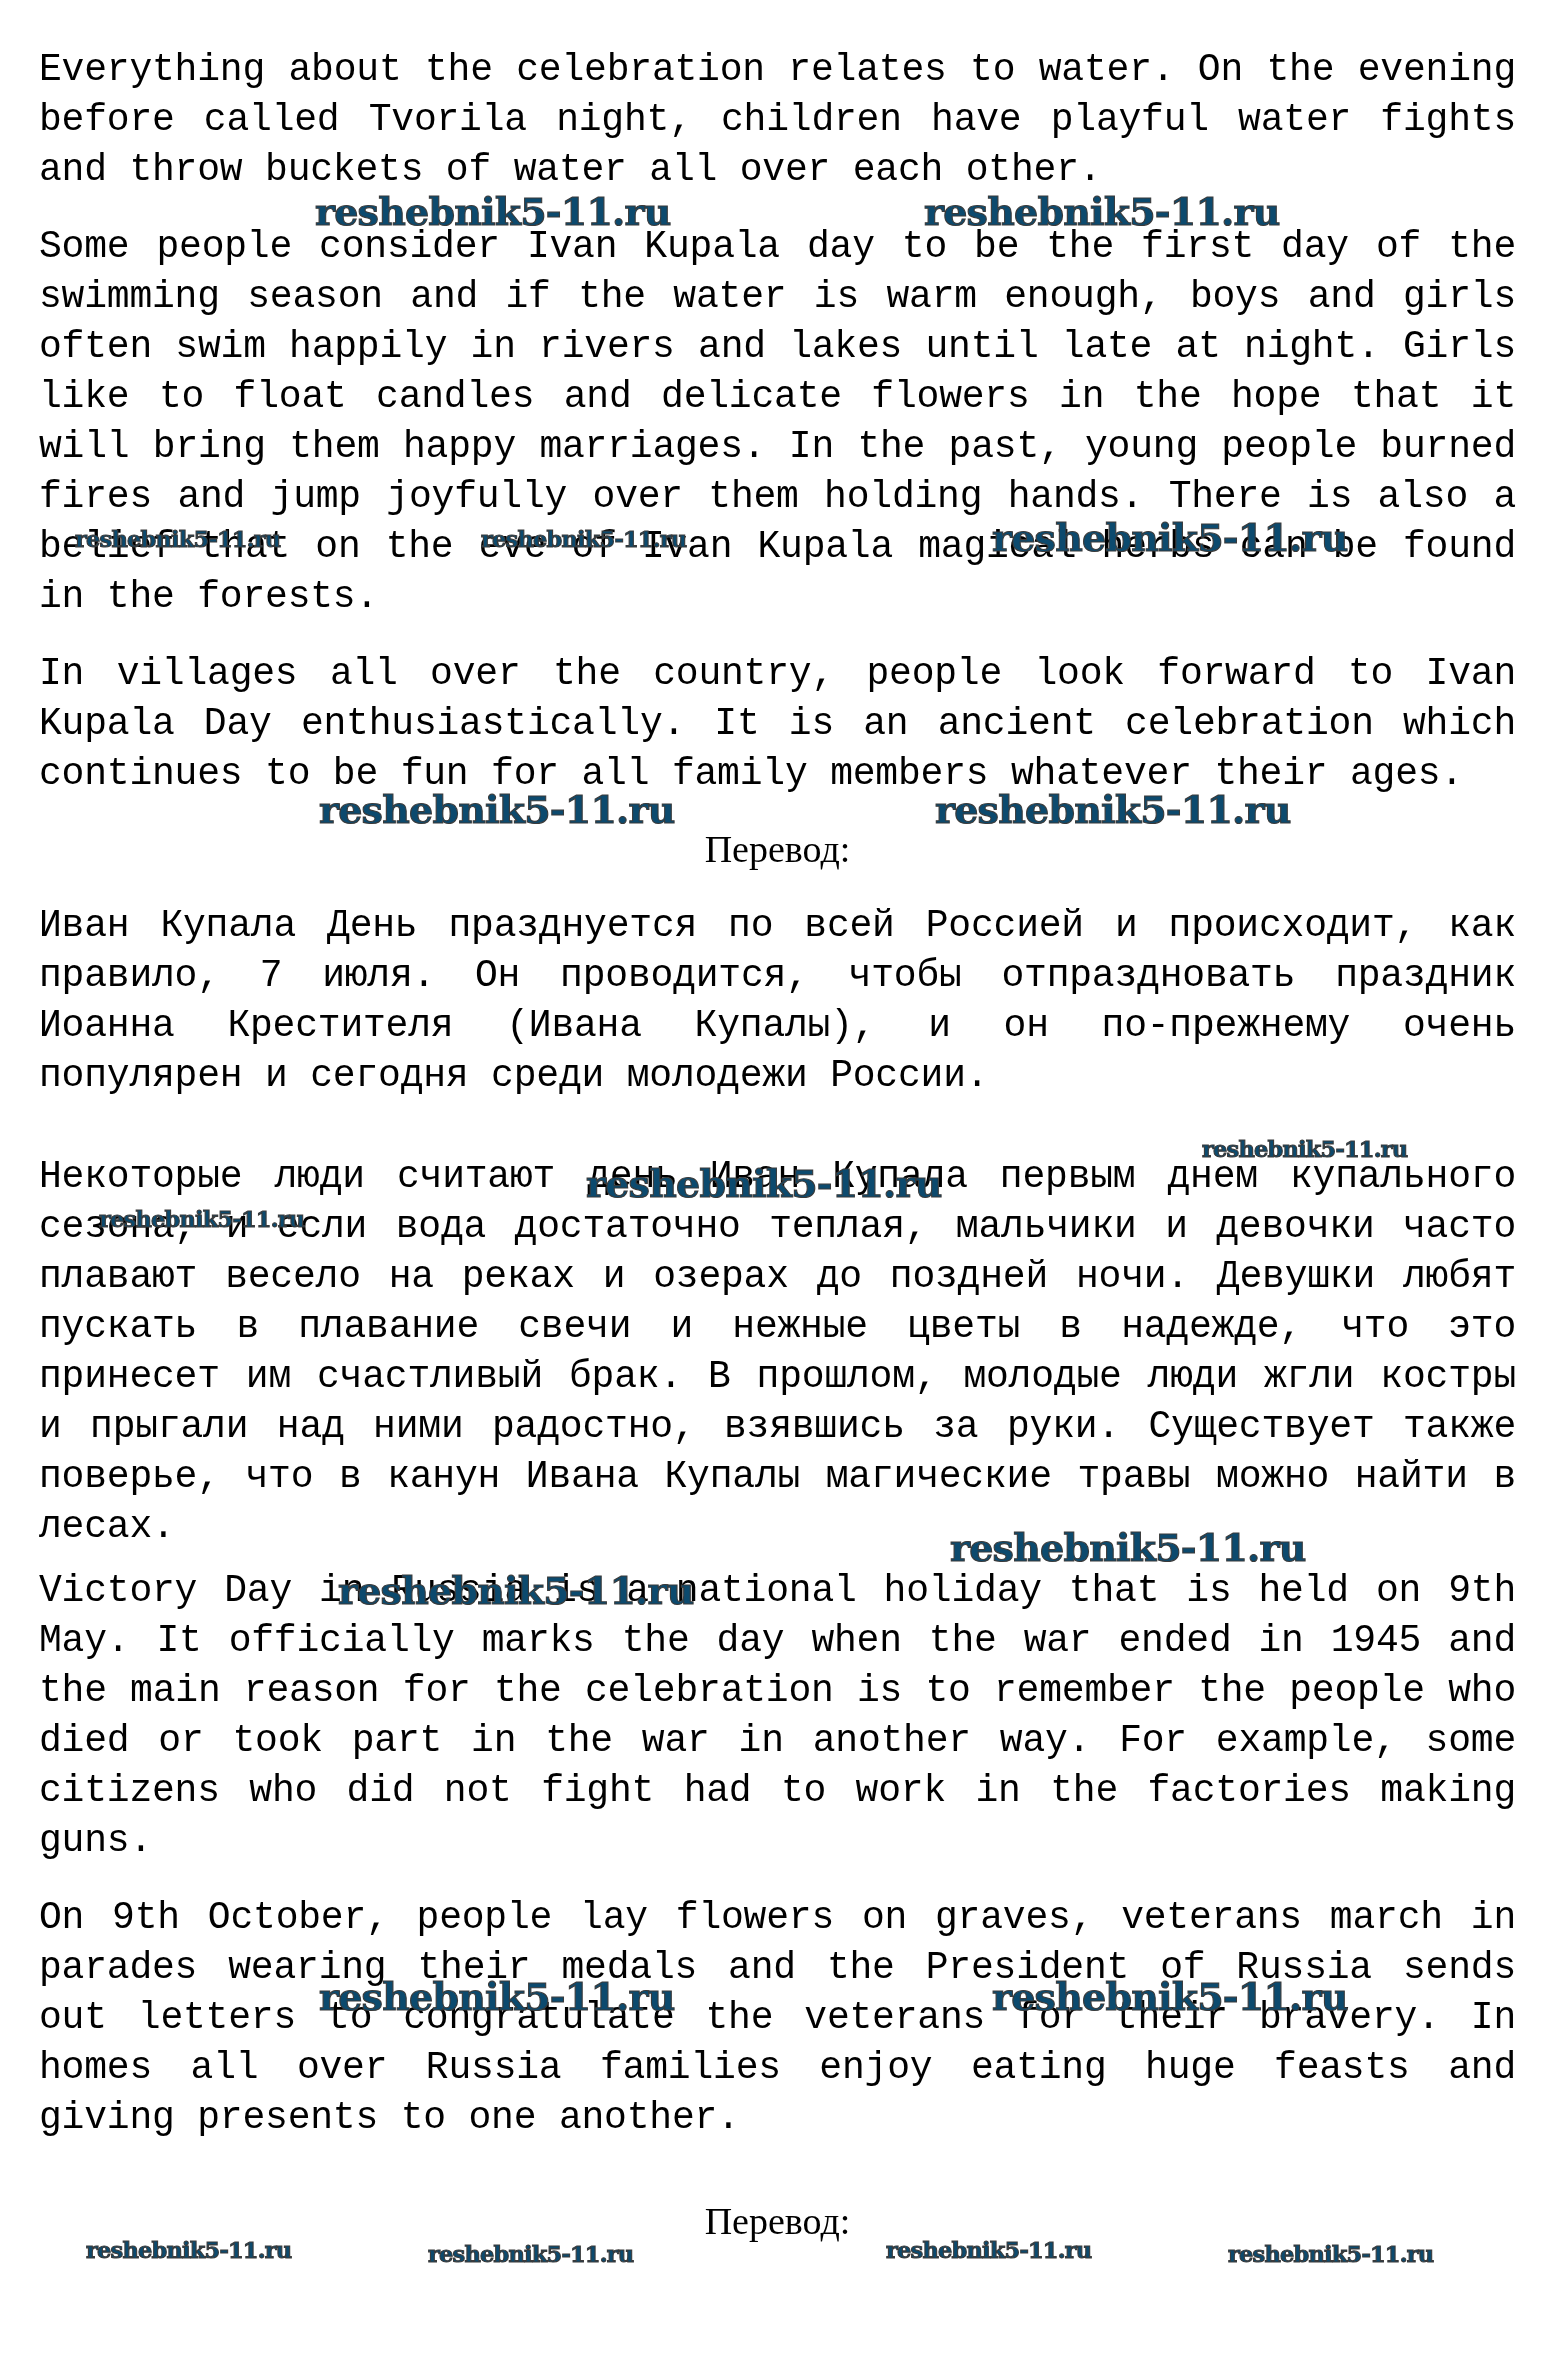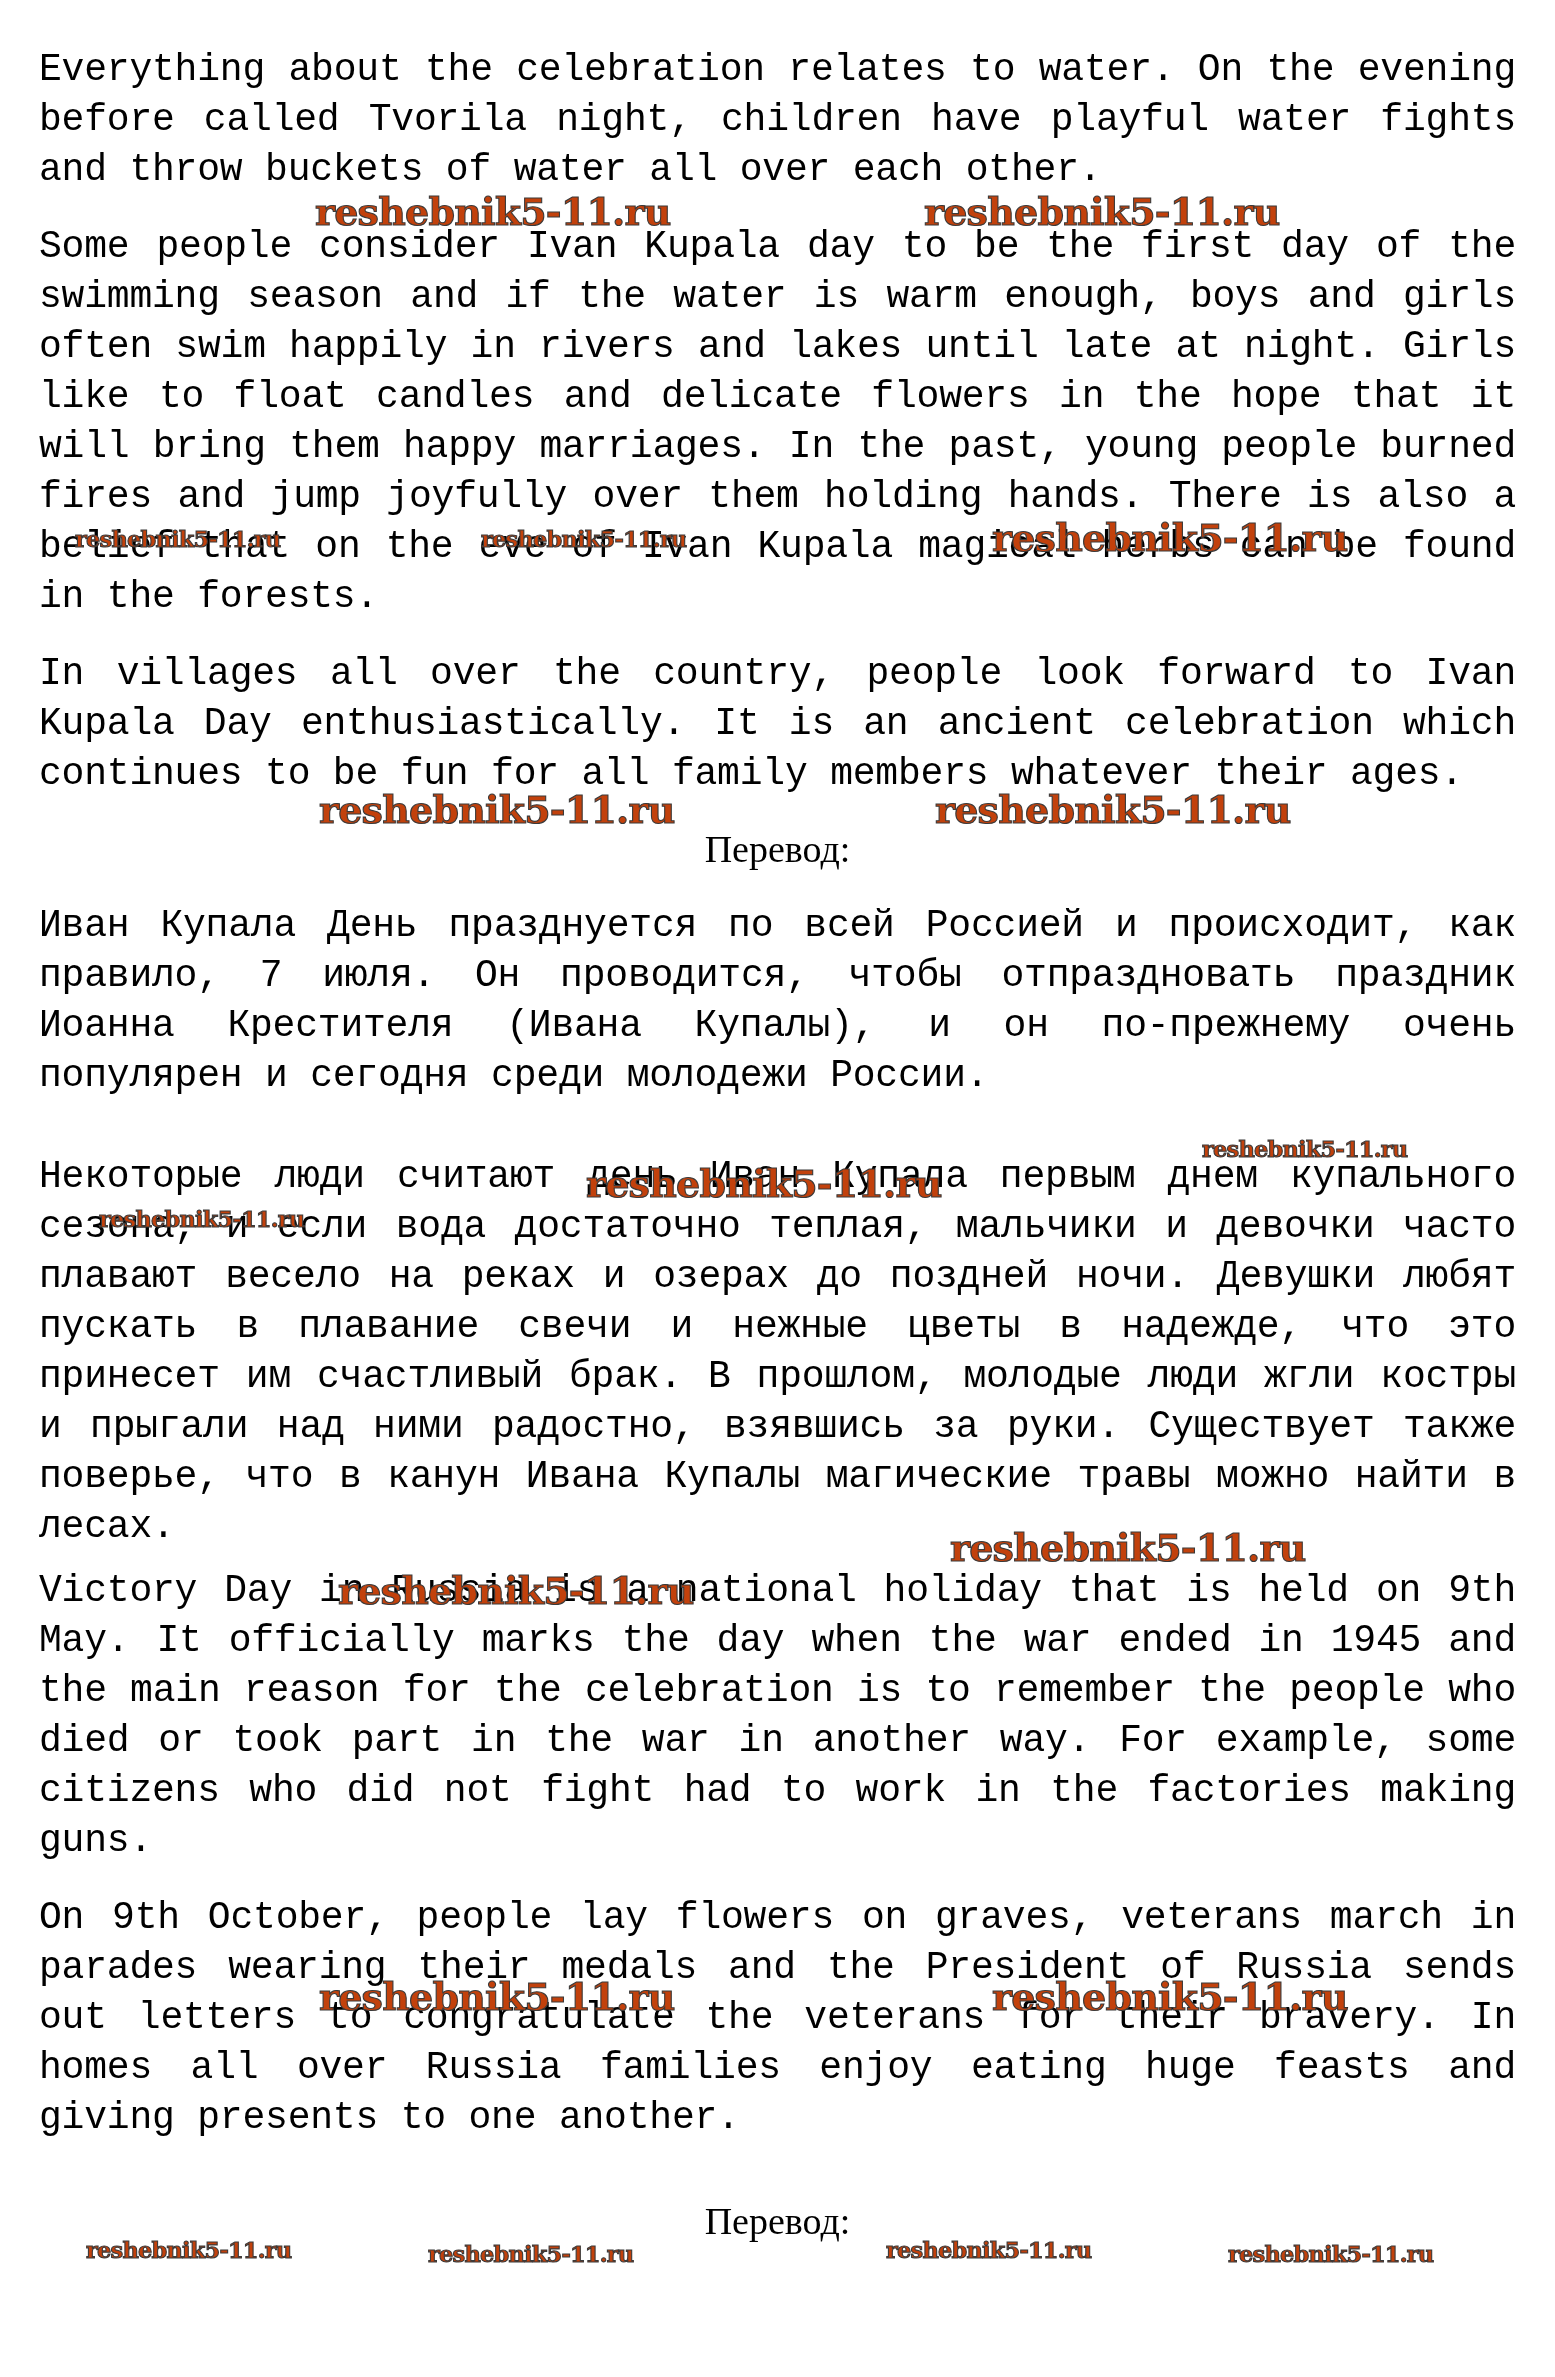--- a/index.html
+++ b/index.html
@@ -32,21 +32,21 @@
   .heading {
     font-size: 38px;
     line-height: 50px;
     text-align: center;
     margin: 0;
   }
   .watermark {
     position: absolute;
     font-family: "DejaVu Serif", "Liberation Serif", serif;
     font-weight: bold;
-    color: #c2410c;
+    color: #0c4a6e;
     -webkit-text-stroke: 1.1px #3a3a3a;
     white-space: nowrap;
     letter-spacing: -0.8px;
     pointer-events: none;
   }
   .wm-lg { font-size: 38px; }
   .wm-sm { font-size: 22.5px; }
 </style>
 </head>
 <body>

